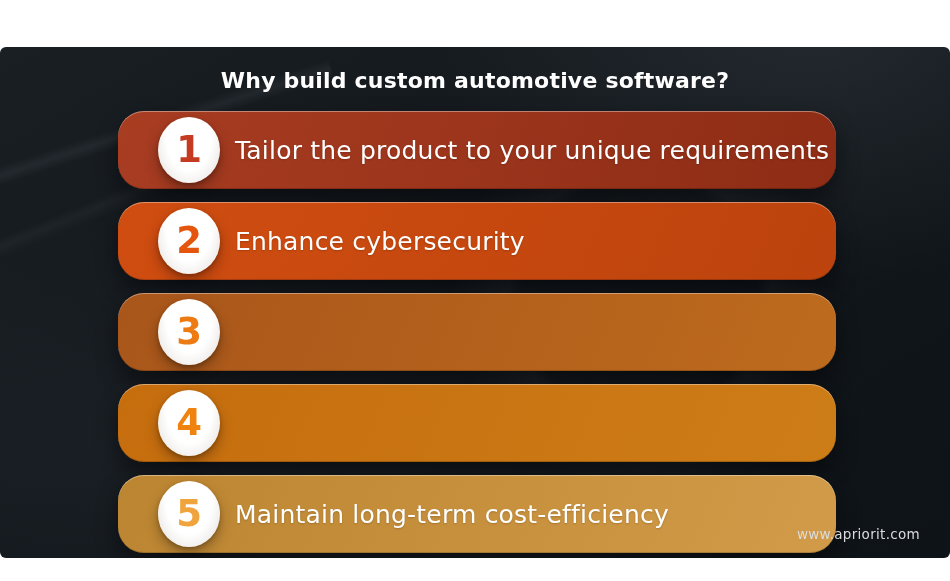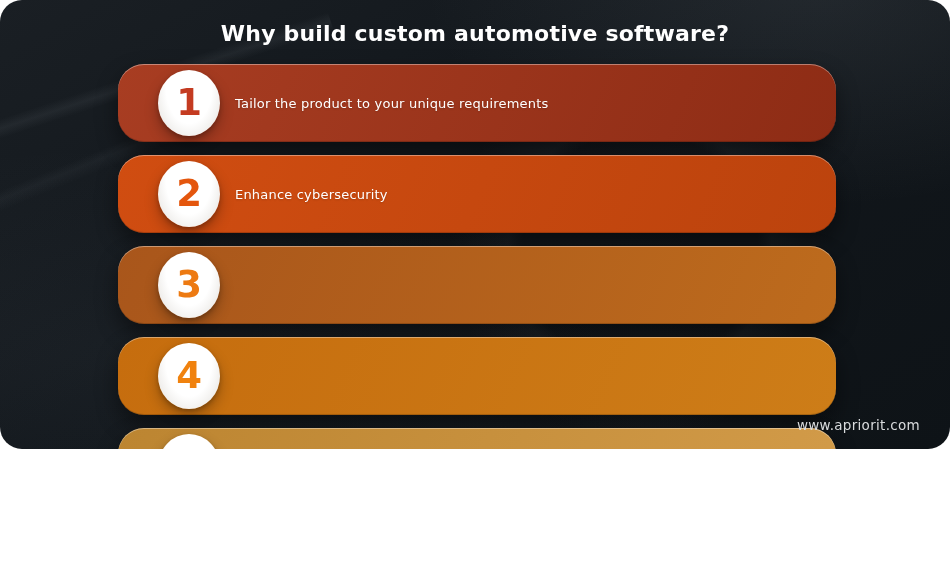--- a/index.html
+++ b/index.html
@@ -1,23 +1,24 @@
 <!DOCTYPE html>
 <html><head>
 <meta charset="utf-8">
 <style>
   html,body{margin:0;padding:0;background:#ffffff;font-family:"DejaVu Sans","Liberation Sans",sans-serif;}
   .canvas{
-    position:relative;width:950px;height:449px;border-radius:22px;overflow:hidden;
+    position:relative;width:950px;height:511px;border-radius:6px;overflow:hidden;
     background:
       radial-gradient(ellipse at 86% -4%, rgba(150,160,168,0.13), transparent 34%),
       radial-gradient(circle at 640px 250px, transparent 118px, rgba(150,160,170,0.06) 132px, transparent 190px),
       radial-gradient(ellipse at 12% 80%, rgba(120,130,140,0.07), transparent 42%),
       radial-gradient(ellipse at 55% 110%, rgba(120,130,140,0.05), transparent 45%),
       linear-gradient(150deg,#1a1f24 0%,#12171c 45%,#0e1317 100%);
+    margin-top: 47px;
   }
   .streak{position:absolute;pointer-events:none;opacity:.55;}
   .streak.s1{left:-40px;top:20px;width:380px;height:120px;transform:rotate(-18deg);
     background:linear-gradient(180deg,transparent 42%,rgba(170,180,188,0.14) 50%,transparent 58%);}
   .streak.s2{left:-20px;top:70px;width:320px;height:140px;transform:rotate(-22deg);
     background:linear-gradient(180deg,transparent 46%,rgba(150,160,168,0.10) 52%,transparent 60%);}
   .streak.s3{left:470px;top:300px;width:420px;height:200px;transform:rotate(12deg);
     background:radial-gradient(ellipse at 50% 50%,rgba(130,140,150,0.05),transparent 60%);}
   .title{
     position:absolute;top:21px;left:0;width:100%;text-align:center;
@@ -29,21 +30,21 @@
     background:linear-gradient(113deg,var(--from),var(--to));
     box-shadow: inset 0 1px 0 rgba(255,255,255,0.38), inset 0 -1px 0 rgba(0,0,0,0.18), 0 10px 22px rgba(0,0,0,0.45);
   }
   .badge{
     width:62px;height:66px;border-radius:50%;margin-left:40px;flex:0 0 auto;
     background:radial-gradient(ellipse at 50% 28%,#ffffff 52%,#eceae7 82%,#dddbd7 100%);
     box-shadow:0 7px 14px rgba(0,0,0,0.28), 0 2px 4px rgba(0,0,0,0.22);
     display:flex;align-items:center;justify-content:center;
   }
   .badge span{font-size:37px;font-weight:bold;color:var(--num);line-height:1;transform:translateY(-1px);}
-  .pill .label{margin-left:15px;color:#ffffff;font-size:13px;letter-spacing:.2px;
+  .pill .label{margin-left:15px;color:#ffffff;font-size:25px;letter-spacing:.2px;
     text-shadow:0 1px 2px rgba(0,0,0,0.18);}
   .footer{
     position:absolute;right:30px;bottom:16px;color:#d9dbdd;font-size:13.5px;letter-spacing:.3px;
   }
 </style>
 </head>
 <body>
 
 <div class="canvas">
   <div class="streak s1"></div>
@@ -72,17 +73,18 @@
     </div>
     <div class="pill" style="--from: #c66d0e; --to: #cd7d18; --num: #f0820e;">
       <div class="badge">
         <span>4</span>
       </div>
     </div>
     <div class="pill" style="--from: #bc8531; --to: #d29b49; --num: #f0a43e;">
       <div class="badge">
         <span>5</span>
       </div>
+      <div class="label">Maintain long-term cost-efficiency</div>
     </div>
   </div>
 
   <div class="footer">www.apriorit.com</div>
 </div>
 
 </body></html>

